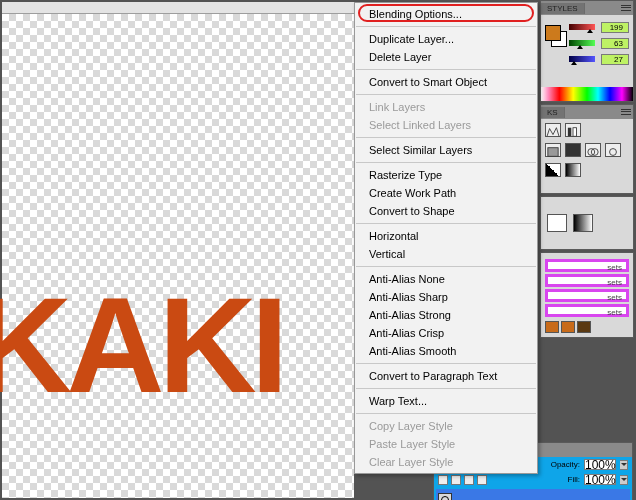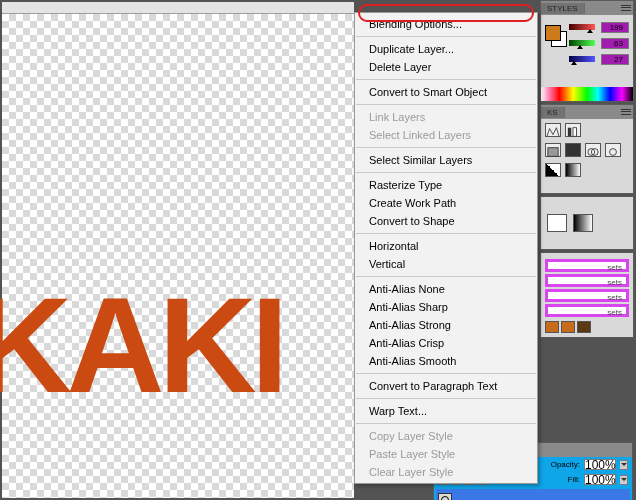--- a/index.html
+++ b/index.html
@@ -34,21 +34,21 @@
     font-size: 136px; font-weight: 700; letter-spacing: -6px;
     color: #ca4a12;
     font-family: Arial, Helvetica, sans-serif;
     white-space: nowrap;
     line-height: 1;
   }
 
   
   .ctx-menu {
     position: absolute;
-    left: 354px; top: 12px;
+    left: 354px; top: 2px;
     width: 184px;
     background: #f2f2f2;
     border: 1px solid #999;
     box-shadow: 2px 2px 4px rgba(0,0,0,0.3);
     font-size: 11px;
     padding: 2px 0;
     z-index: 20;
   }
   .ctx-menu .item {
     padding: 3px 14px;
@@ -115,21 +115,21 @@
     width: 26px; height: 6px;
     background: linear-gradient(to right, #000, #fff);
     position: relative;
   }
   .sr1 .slider-track { background: linear-gradient(to right, #400, #f55); }
   .sr2 .slider-track { background: linear-gradient(to right, #040, #5f5); }
   .sr3 .slider-track { background: linear-gradient(to right, #004, #55f); }
   .slider-thumb { position: absolute; top: 5px; width: 0; height: 0; border-left: 3px solid transparent; border-right: 3px solid transparent; border-bottom: 4px solid #000; }
   .slider-val {
     margin-left: 6px; width: 28px; height: 11px;
-    background: #a21caf; border: 1px solid #7a7a7a;
+    background: #bef264; border: 1px solid #7a7a7a;
     font-size: 8px; text-align: right; padding-right: 5px;
     line-height: 10px;
   }
   .spectrum {
     position: absolute; left: 0; right: 0; bottom: 0;
     height: 14px;
     background: linear-gradient(to right,
       #fff 0%, #f8b 8%, #f00 20%, #ff0 35%, #0f0 50%, #0ff 62%, #00f 75%, #f0f 88%, #000 100%);
   }
 

